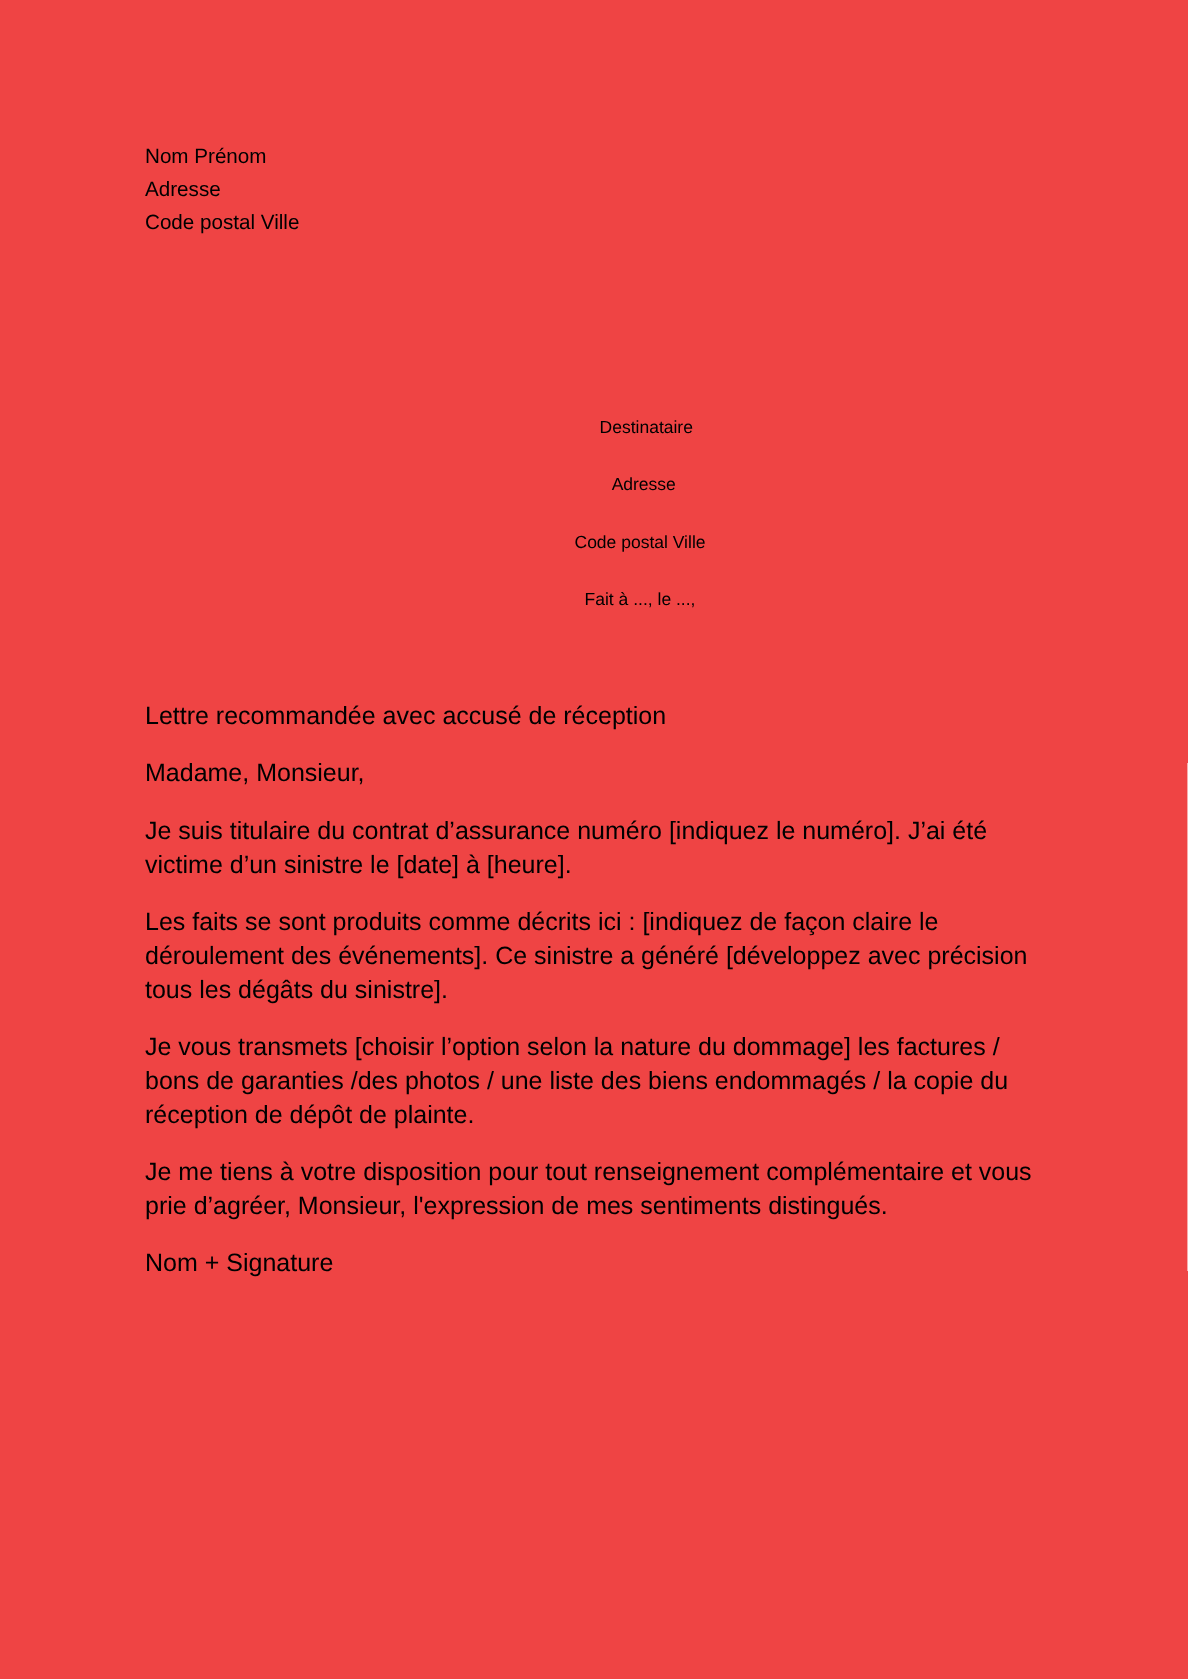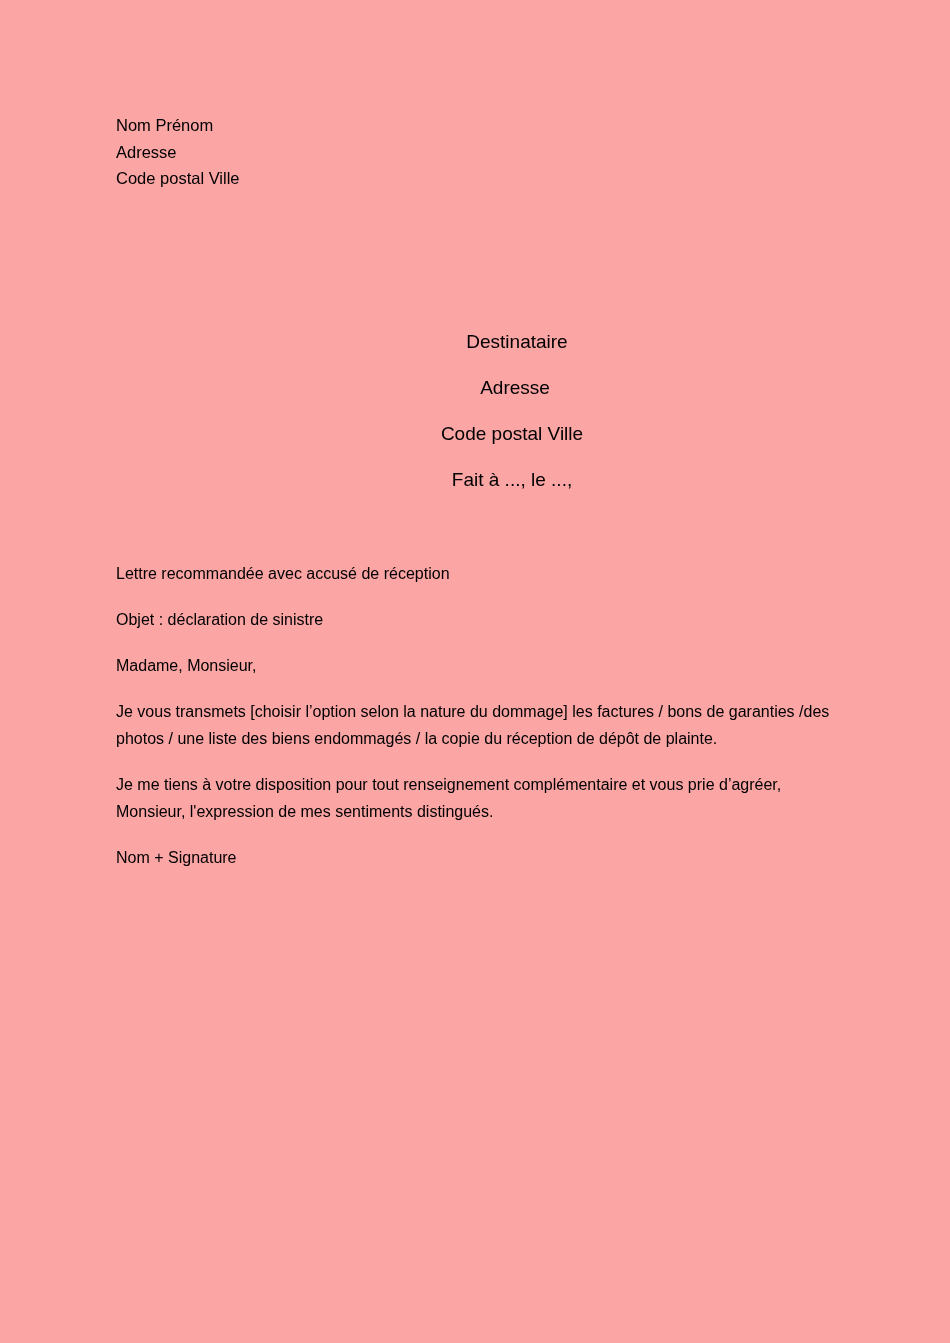--- a/index.html
+++ b/index.html
@@ -5,21 +5,21 @@
 <style>
   html, body {
     margin: 0;
     padding: 0;
     background: #ffffff;
   }
   .page {
     position: relative;
     width: 950px;
     height: 1343px;
-    background: #fca5a5;
+    background: #ef4444;
     margin: 0 auto;
     overflow: hidden;
     font-family: "Liberation Sans", sans-serif;
     color: #000000;
     -webkit-font-smoothing: antialiased;
   }
 
   
   .sender-block {
     position: absolute;
@@ -36,21 +36,21 @@
 
   
   .recipient-block {
     position: absolute;
     left: 232px;
     top: 330px;
     width: 560px;
     text-align: center;
   }
   .recipient-line {
-    font-size: 19px;
+    font-size: 14px;
     line-height: 23px;
     margin-bottom: 23px;
     color: #000000;
   }
   .recipient-line:last-child {
     margin-bottom: 0;
   }
   
   .recipient-line.offset-a { padding-left: 10px; }
   .recipient-line.offset-b { padding-left: 6px; }
@@ -58,21 +58,21 @@
   .recipient-line.offset-d { padding-left: 0px; text-align: center; }
 
   
   .body-block {
     position: absolute;
     left: 116px;
     top: 560px;
     width: 722px;
   }
   .para {
-    font-size: 16px;
+    font-size: 20px;
     line-height: 27px;
     margin: 0 0 19px 0;
     color: #000000;
     text-align: left;
   }
   .para:last-child {
     margin-bottom: 0;
   }
 </style>
 </head>
@@ -88,20 +88,21 @@
 
   <div class="recipient-block">
     <div class="recipient-line offset-a">Destinataire</div>
     <div class="recipient-line offset-b">Adresse</div>
     <div class="recipient-line offset-c">Code postal Ville</div>
     <div class="recipient-line offset-d">Fait à ..., le ...,</div>
   </div>
 
   <div class="body-block">
     <p class="para">Lettre recommandée avec accusé de réception</p>
-    <p class="para">Objet : déclaration de sinistre</p>
     <p class="para">Madame, Monsieur,</p>
+    <p class="para">Je suis titulaire du contrat d’assurance numéro [indiquez le numéro]. J’ai été victime d’un sinistre le [date] à [heure].</p>
+    <p class="para">Les faits se sont produits comme décrits ici : [indiquez de façon claire le déroulement des événements]. Ce sinistre a généré [développez avec précision tous les dégâts du sinistre].</p>
     <p class="para">Je vous transmets [choisir l’option selon la nature du dommage] les factures / bons de garanties /des photos / une liste des biens endommagés / la copie du réception de dépôt de plainte.</p>
     <p class="para">Je me tiens à votre disposition pour tout renseignement complémentaire et vous prie d’agréer, Monsieur, l'expression de mes sentiments distingués.</p>
     <p class="para">Nom + Signature</p>
   </div>
 
 </div>
 
 </body></html>

